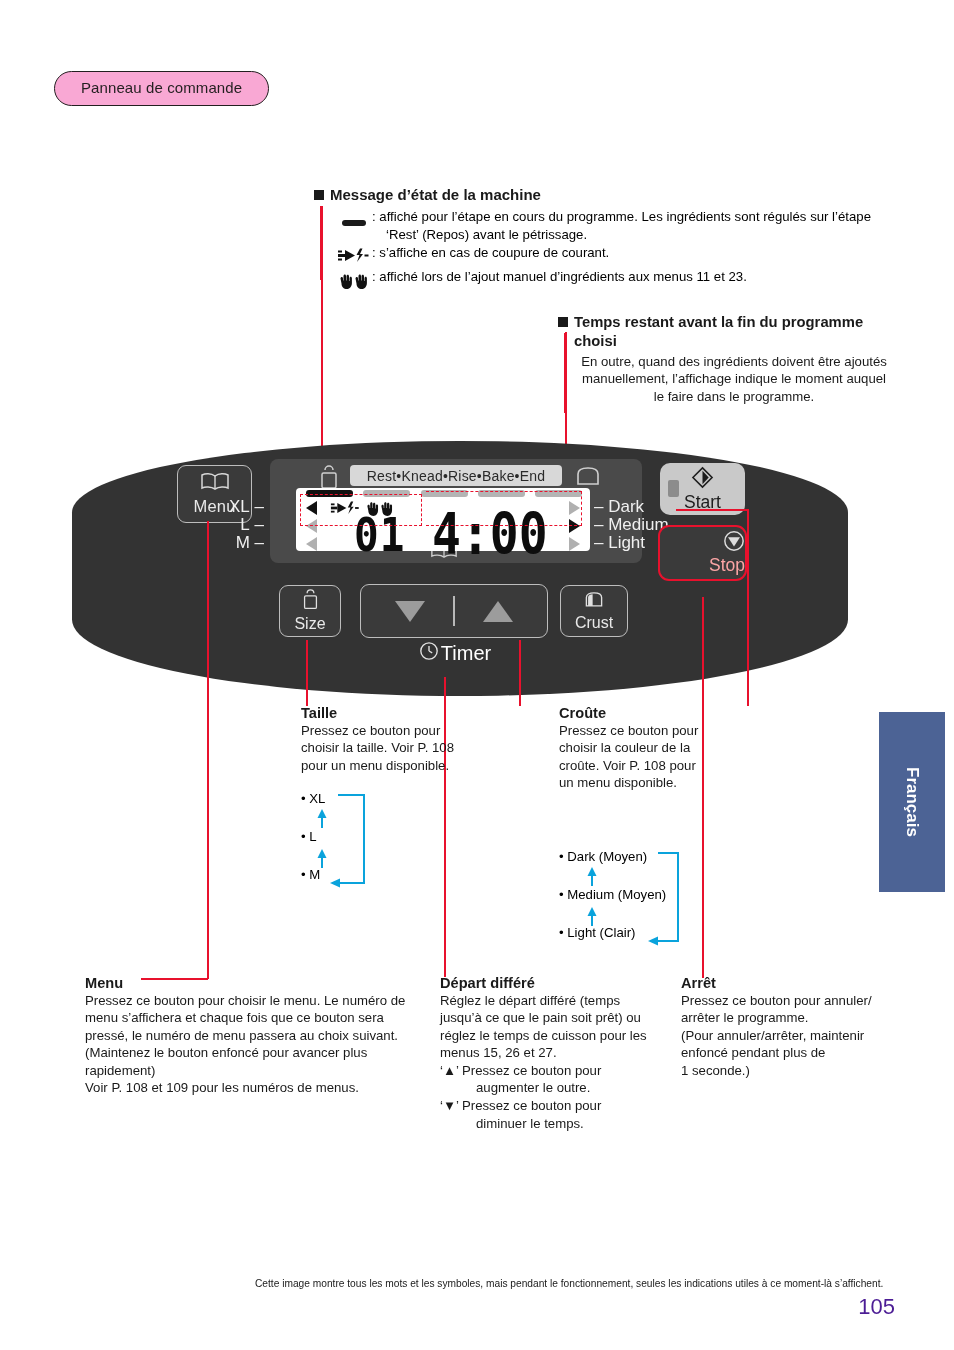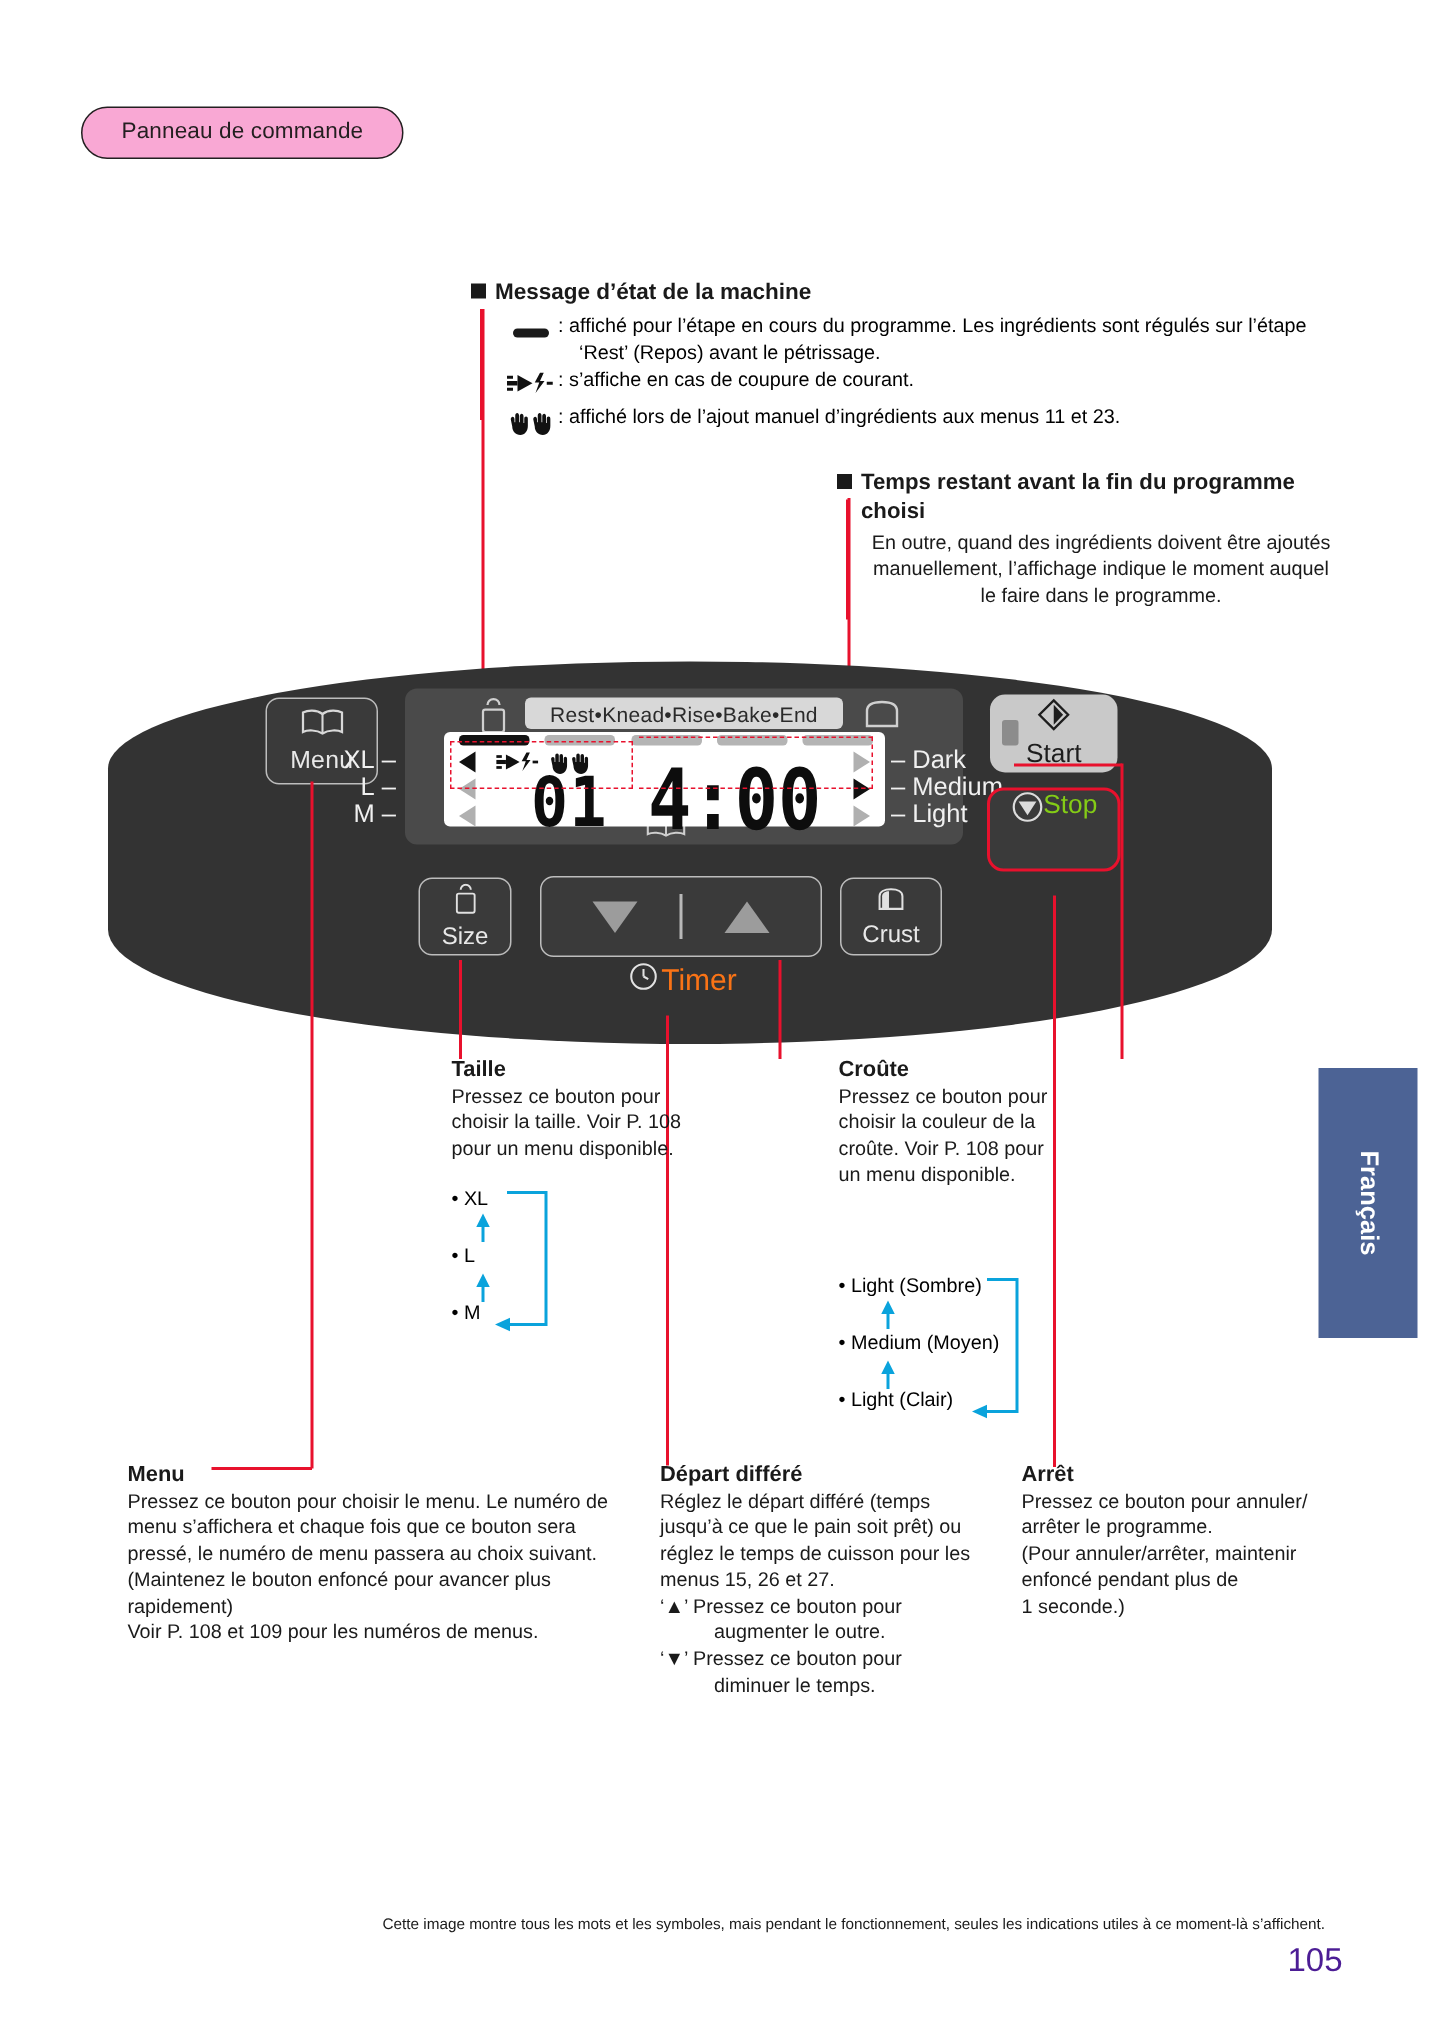--- a/index.html
+++ b/index.html
@@ -127,41 +127,41 @@
   
   #start-btn{
     position:absolute; left:588px; top:22px; width:85px; height:52px;
     background:#c9c9c9; border-radius:10px; color:#1d1d1d;
     display:flex; flex-direction:column; align-items:center; justify-content:center;
   }
   #start-btn .lbl{ font-size:17.5px; margin-top:-1px;}
   #start-led{ position:absolute; left:8px; top:17px; width:11px; height:17px; background:#8c8c8c; border-radius:2px; }
   #stop-btn{
     position:absolute; left:586px; top:84px; width:89px; height:56px;
-    border:2.6px solid #e8112d; border-radius:11px; background:#3a3a3a; color:#84cc16;
-    display:flex; align-items:flex-start; justify-content:center;
+    border:2.6px solid #e8112d; border-radius:11px; background:#3a3a3a; color:#fca5a5;
+    display:flex; flex-direction:column; align-items:flex-end; justify-content:center;
   }
   #stop-btn .lbl{ font-size:17.5px; margin-top:-1px;}
 
   
   #size-btn{ left:207px; top:144px; width:62px; height:52px; }
   #size-btn .lbl{ font-size:16px; }
   #crust-btn{ left:488px; top:144px; width:68px; height:52px; }
   #crust-btn .lbl{ font-size:16px; }
   #timer-box{
     position:absolute; left:288px; top:143px; width:188px; height:54px;
     border:1.6px solid #bdbdbd; border-radius:9px; background:#3a3a3a;
     display:flex; align-items:center; justify-content:center; gap:28px;
   }
   .tri-d{ width:0;height:0;border-left:15px solid transparent;border-right:15px solid transparent;border-top:21px solid #9c9c9c;}
   .tri-u{ width:0;height:0;border-left:15px solid transparent;border-right:15px solid transparent;border-bottom:21px solid #9c9c9c;}
   .tdiv{ width:2px; height:30px; background:#b8b8b8; }
   #timer-lab{
     position:absolute; left:278px; top:200px; width:210px; text-align:center;
-    color:#f97316; font-size:20px; display:flex; align-items:center; justify-content:center; gap:2px;
+    color:#ffffff; font-size:20px; display:flex; align-items:center; justify-content:center; gap:2px;
   }
 
   
   .rline{ position:absolute; background:#e8112d; }
   .vline{ width:1.6px; }
   .hline{ height:1.6px; }
 
   
   .cap .hdr{ font-size:14.6px; font-weight:bold; }
   .cap .bodytxt{ margin-top:1px; }
@@ -439,21 +439,21 @@
       <polygon points="34,95 44,90.5 44,99.5" fill="#0aa3dc" stroke="none"></polygon>
     </g>
   </svg>
 
   <div class="blk cap" style="left:559px; top:705px; width:140px;">
     <div class="hdr">Croûte</div>
     <div class="bodytxt">Pressez ce bouton pour choisir la couleur de la croûte. Voir P. 108 pour un menu disponible.</div>
   </div>
 
   <div class="cyc" style="left:559px; top:849px; width:140px;">
-    <div class="it">• <span>Light (Sombre)</span></div>
+    <div class="it">• <span>Dark (Moyen)</span></div>
     <div style="height:22px"></div>
     <div class="it">• <span>Medium (Moyen)</span></div>
     <div style="height:22px"></div>
     <div class="it">• <span>Light (Clair)</span></div>
   </div>
   <svg style="position:absolute; left:554px; top:846px;" width="135" height="110">
     <g stroke="#0aa3dc" stroke-width="2" fill="none">
       <line x1="38" y1="40" x2="38" y2="27"></line>
         <polygon points="38,21 33.5,30 42.5,30" fill="#0aa3dc" stroke="none"></polygon>
       <line x1="38" y1="80" x2="38" y2="67"></line>

